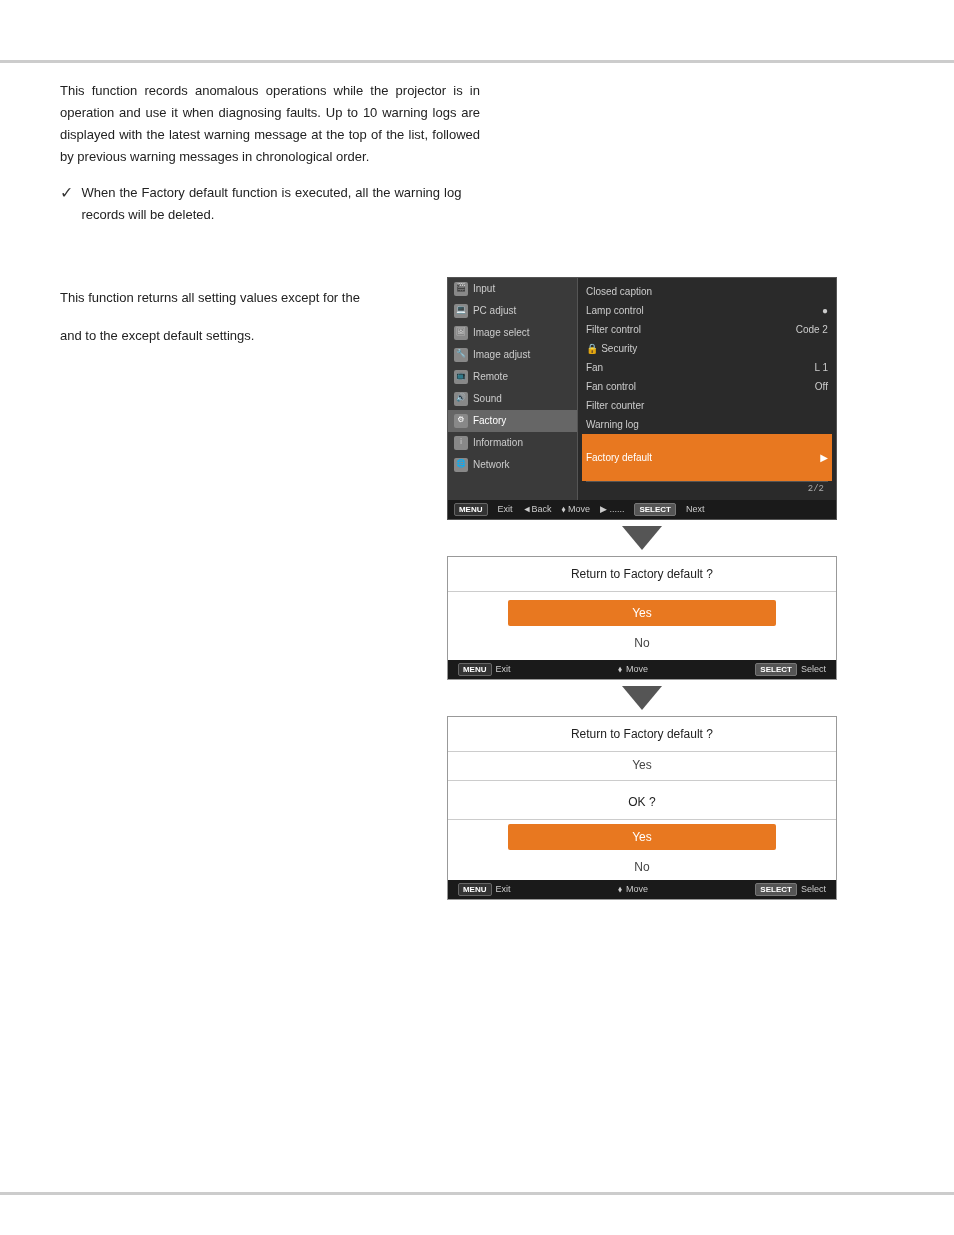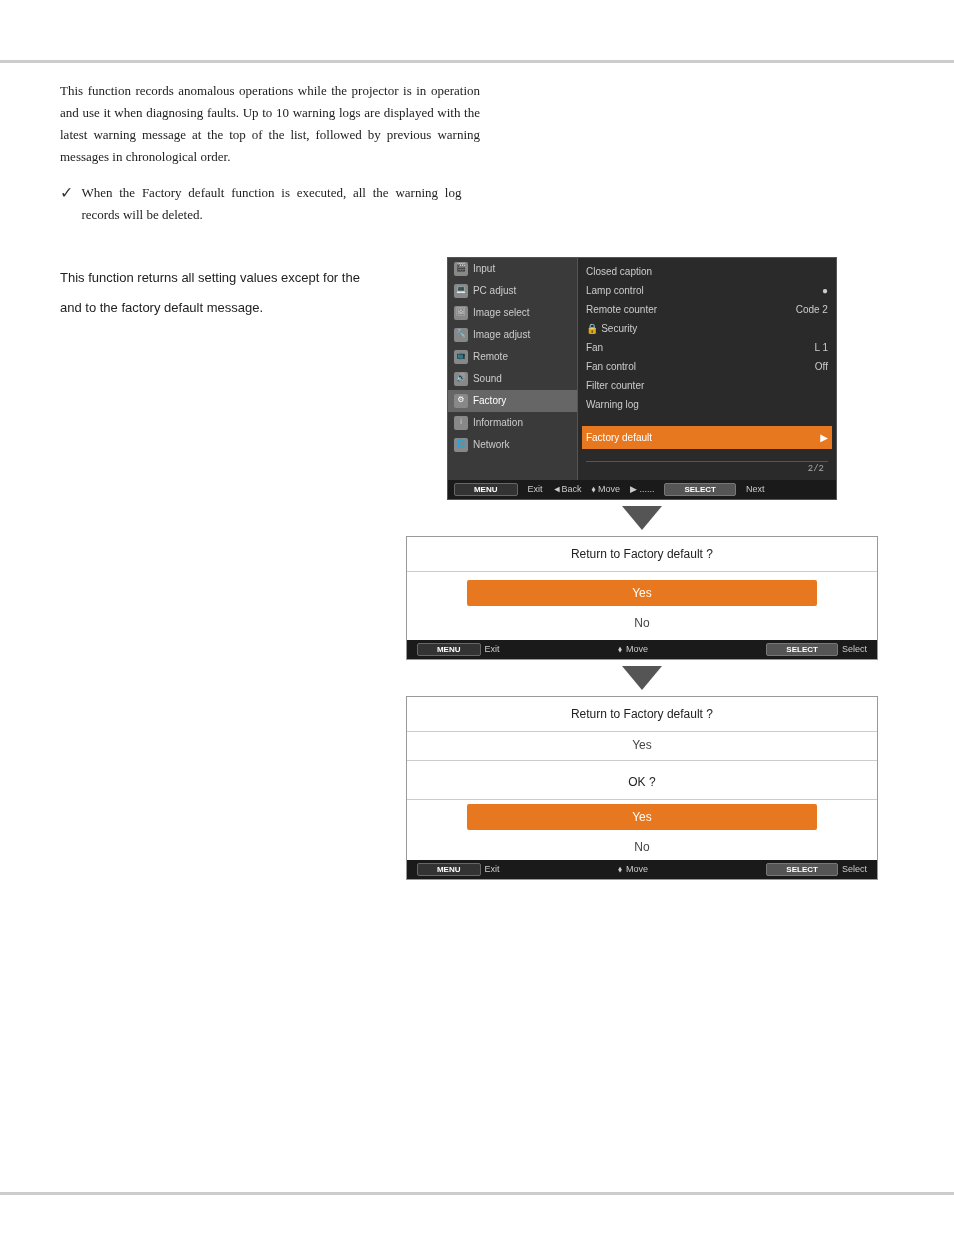--- a/index.html
+++ b/index.html
@@ -27,22 +27,21 @@
       background: #ccc;
       position: absolute;
       bottom: 40px;
     }
 
     .content-area {
       padding: 80px 60px 60px 60px;
     }
 
     .section {
-      margin-bottom: 40px;
-      font-family: Liberation Serif, serif;
+      margin-bottom: 60px;
     }
 
     .section-text {
       font-size: 13px;
       line-height: 1.7;
       text-align: justify;
       max-width: 420px;
     }
 
     .checkmark-note {
@@ -144,22 +143,22 @@
       align-items: flex-end;
       padding: 2px 0;
       font-size: 10px;
       color: #ccc;
       line-height: 1.5;
     }
 
     .osd-right-item.highlighted {
       background: #e87820;
       color: #fff;
-      padding: 4px 4px;
-      margin: 12px -4px;
+      padding: 16px 4px;
+      margin: 0 -4px;
     }
 
     .osd-page-num {
       text-align: right;
       color: #aaa;
       font-size: 9px;
       padding: 2px 4px;
       border-top: 1px solid #555;
       font-family: Liberation Mono, monospace;
     }
@@ -170,21 +169,21 @@
       align-items: center;
       padding: 3px 6px;
       gap: 10px;
       font-size: 9px;
       color: #ccc;
     }
 
     .nav-btn {
       background: #444;
       color: #fff;
-      padding: 1px 19px;
+      padding: 1px 4px;
       border-radius: 2px;
       font-size: 8px;
       font-weight: bold;
     }
 
     .nav-btn.menu-btn {
       background: #333;
       border: 1px solid #666;
     }
 
@@ -198,21 +197,21 @@
       width: 0;
       height: 0;
       border-left: 20px solid transparent;
       border-right: 20px solid transparent;
       border-top: 24px solid #555;
       margin: 6px auto;
     }
 
     
     .dialog-box {
-      width: 472px;
+      width: 390px;
       background: #fff;
       border: 1px solid #999;
       margin: 0;
     }
 
     .dialog-title {
       text-align: center;
       padding: 10px;
       font-size: 12px;
       color: #222;
@@ -250,21 +249,21 @@
     .dialog-nav-section {
       display: flex;
       align-items: center;
       gap: 4px;
     }
 
     .section2-intro {
       font-size: 13px;
       line-height: 1.7;
       text-align: justify;
-      margin-bottom: 8px;
+      margin-bottom: 16px;
     }
 
     .section2-sub {
       font-size: 13px;
       line-height: 1.7;
       text-align: justify;
     }
   </style>
 </head>
 <body>
@@ -277,21 +276,21 @@
     <div class="section-text">This function records anomalous operations while the projector is in operation and use it when diagnosing faults. Up to 10 warning logs are displayed with the latest warning message at the top of the list, followed by previous warning messages in chronological order.</div>
     <div class="checkmark-note">
       <span class="checkmark">✓</span>
       <div class="note-text">When the Factory default function is executed, all the warning log records will be deleted.</div>
     </div>
   </div>
 
   <div class="section2">
     <div class="left-text-area">
       <div class="section2-intro">This function returns all setting values except for the</div>
-      <div class="section2-sub">and                    to the factory default message.</div>
+      <div class="section2-sub">and                    to the except default settings.</div>
     </div>
 
     <div class="right-diagrams">
 
       <div class="osd-menu">
         <div class="osd-menu-columns">
 
           <div class="osd-left-col">
             <div class="osd-left-item">
               <span class="icon-box">🎬</span>
@@ -334,21 +333,21 @@
           <div class="osd-right-col">
             <div class="osd-right-item">
               <span>Closed caption</span>
               <span></span>
             </div>
             <div class="osd-right-item">
               <span>Lamp control</span>
               <span>●</span>
             </div>
             <div class="osd-right-item">
-              <span>Remote counter</span>
+              <span>Filter control</span>
               <span>Code 2</span>
             </div>
             <div class="osd-right-item">
               <span>🔒 Security</span>
               <span></span>
             </div>
             <div class="osd-right-item">
               <span>Fan</span>
               <span>L 1</span>
             </div>

